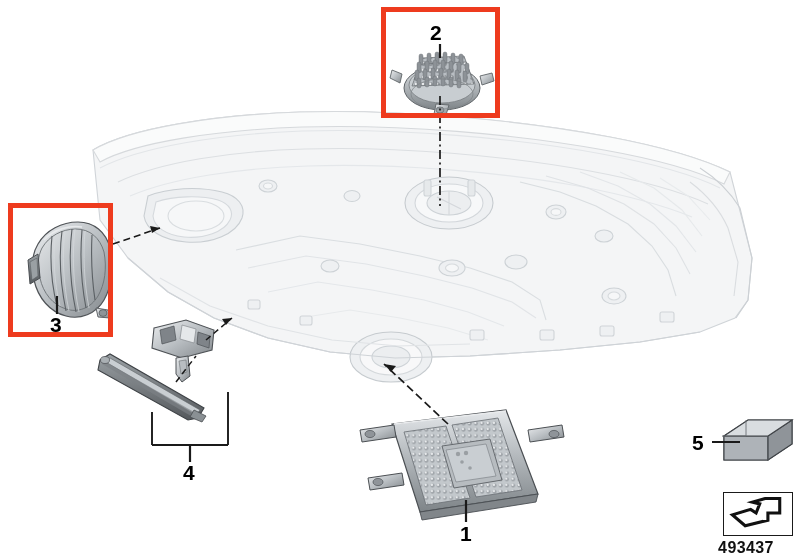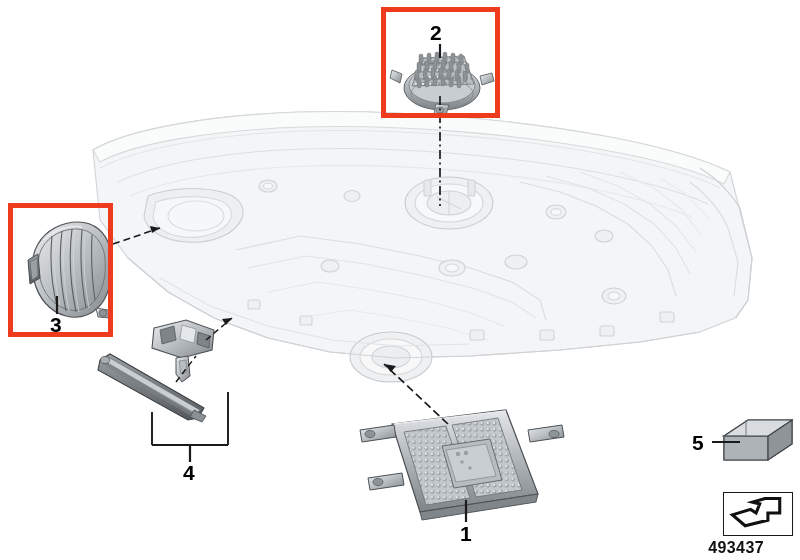--- a/index.html
+++ b/index.html
@@ -316,15 +316,15 @@
   <div class="num callout-num" style="left:460px;top:523px;">1</div>
 
   <div class="num callout-num" style="left:692px;top:432px;">5</div>
 
   <div class="iconbox" style="left:723px;top:492px;width:70px;height:44px;">
     <svg viewBox="0 0 70 44" width="66" height="40">
       <path d="M60,6 L60,22 L47,22 L47,30 L22,36 L8,24 L28,18 L34,22 L38,12 L30,10 L44,6 Z" fill="#ffffff" stroke="#111111" stroke-width="3.4" stroke-linejoin="miter"></path>
     </svg>
   </div>
 
-  <div class="partno" style="left:692px;top:539px;width:72px;text-align:right;">493437</div>
+  <div class="partno" style="left:710px;top:539px;width:72px;text-align:center;">493437</div>
 
 </div>
 
 </body></html>

